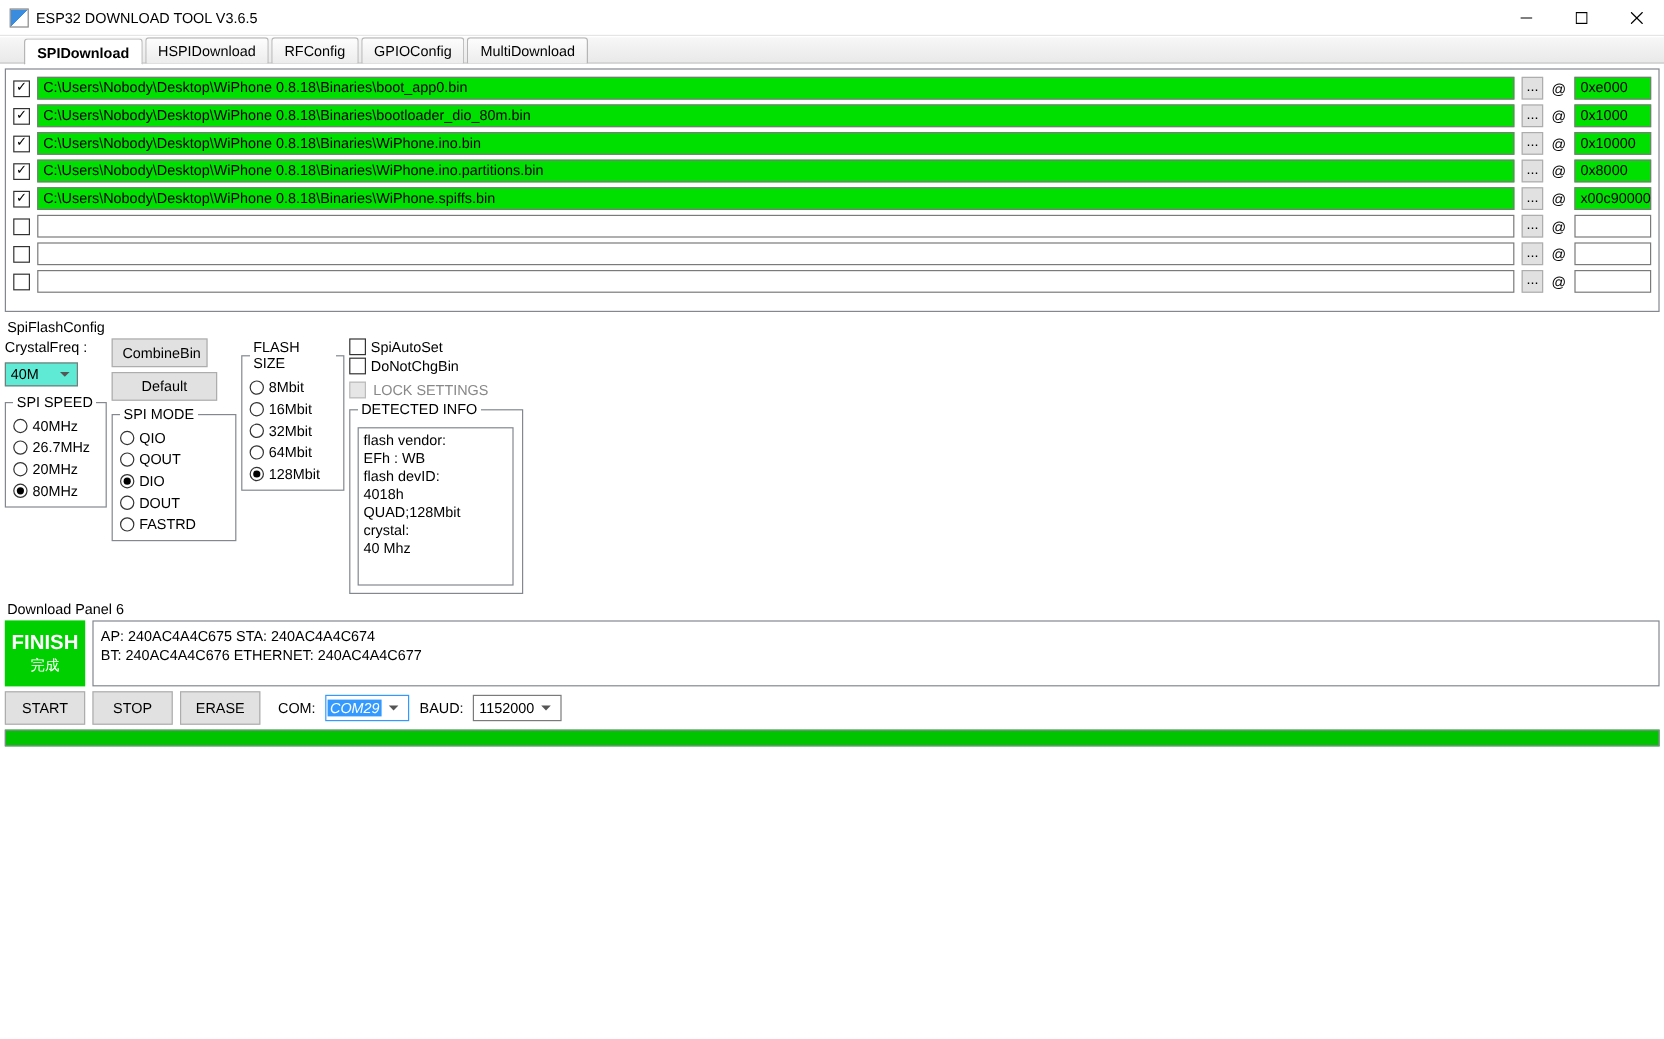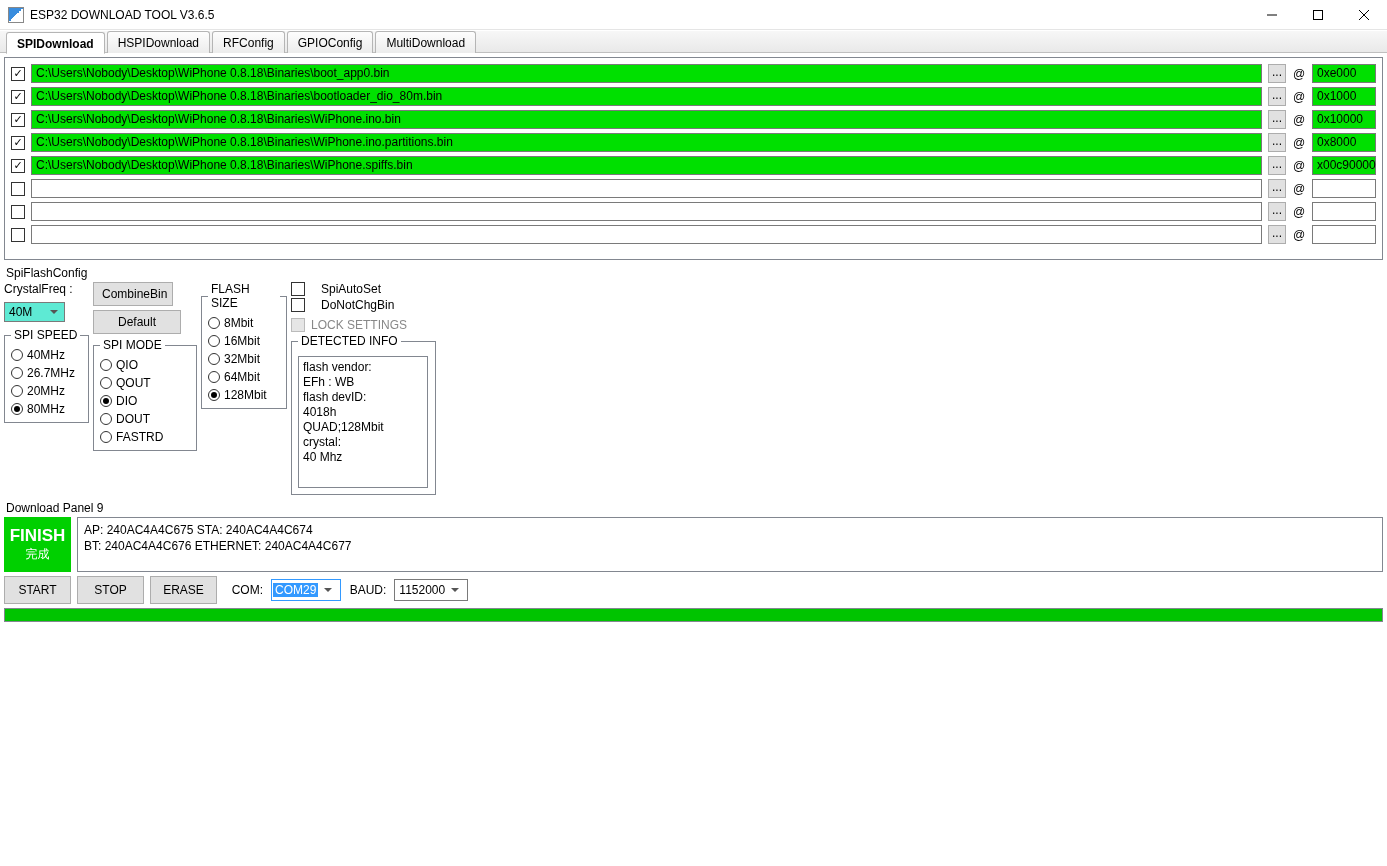--- a/index.html
+++ b/index.html
@@ -2,21 +2,21 @@
 <html><head>
 <meta charset="utf-8">
 <style>
 * { box-sizing: border-box; margin: 0; padding: 0; font-family: "Segoe UI", Tahoma, sans-serif; font-size: 12px; }
 body { background: #fff; width: 1387px; height: 866px; overflow: hidden; }
 .titlebar { height: 30px; display: flex; align-items: center; padding: 0 0 0 8px; border-bottom: 1px solid #e5e5e5; }
 .titlebar-icon { width: 16px; height: 16px; border: 1px solid #888; background: linear-gradient(135deg,#3a8dde 50%,#fff 50%); margin-right: 6px; }
 .titlebar-title { flex: 1; }
 .winbtn { width: 46px; height: 30px; display: flex; align-items: center; justify-content: center; }
 .winbtn svg { stroke: #000; }
-.tabs { height: 23px; background: linear-gradient(#f7f7f7,#e9e9e9); border-top: 1px solid #fff; border-bottom: 1px solid #bfbfbf; display: flex; padding-left: 6px; }
+.tabs { height: 23px; background: linear-gradient(#f7f7f7,#e9e9e9); border-top: 1px solid #fff; border-bottom: 1px solid #bfbfbf; display: flex; padding-left: 20px; }
 .tab { padding: 3px 10px 0; border: 1px solid #b5b5b5; border-bottom: none; border-top-left-radius:3px; border-top-right-radius:3px; margin-right: 2px; background: linear-gradient(#fdfdfd,#ececec); height: 22px; line-height: 16px; cursor: default; }
 .tab.active { background: #fff; font-weight: 600; position: relative; top: 1px; border-bottom: 1px solid #fff; }
 .filesbox-outer { border: 1px solid #828790; margin: 4px; position: relative; }
 .filesbox { height: 201px; overflow-y: scroll; padding: 6px 6px 4px 6px; }
 .filesbox::-webkit-scrollbar { width: 17px; }
 .filesbox::-webkit-scrollbar-track { background: #f0f0f0; }
 .filesbox::-webkit-scrollbar-thumb { background: #cdcdcd; border: 1px solid #a6a6a6; }
 .filerow { display: flex; align-items: center; gap: 6px; margin-bottom: 4px; }
 .chk { width: 14px; height: 14px; border: 1px solid #333; display: flex; align-items: center; justify-content: center; flex: none; background:#fff; }
 .chk.checked::after { content: "✓"; font-size: 11px; line-height: 11px; }
@@ -29,21 +29,21 @@
 .cfgpanel { display: flex; padding: 0 4px 4px 4px; gap: 4px; align-items: flex-start; }
 fieldset { border: 1px solid #828790; padding: 6px 6px 6px 6px; }
 legend { padding: 0 3px; font-size: 12px; }
 .col { display: flex; flex-direction: column; gap: 4px; }
 .btn { border: 1px solid #adadad; background: #e1e1e1; padding: 4px 8px; text-align: center; }
 .select { border: 1px solid #7a7a7a; padding: 2px 18px 2px 4px; position: relative; background:#5eead4; width:61px;}
 .select::after { content: ""; position: absolute; right: 6px; top: 50%; margin-top: -2px; border: 4px solid transparent; border-top-color: #555; }
 .radio { display: flex; align-items: center; gap: 4px; }
 .radio-dot { width: 12px; height: 12px; border: 1px solid #333; border-radius: 50%; display: flex; align-items: center; justify-content: center; }
 .radio.sel .radio-dot::after { content: ""; width: 6px; height: 6px; background: #000; border-radius: 50%; }
-.checkrow { display: flex; align-items: center; gap: 16px; }
+.checkrow { display: flex; align-items: center; gap: 4px; }
 .lockrow { display: flex; align-items: center; gap: 6px; color: #888; margin-top:4px;}
 .lock-chk { width: 14px; height: 14px; background: #e6e6e6; border: 1px solid #bbb; }
 fieldset.detect { width: 145px; }
 .detectbox { width: 130px; height: 132px; border: 1px solid #828790; padding: 3px 4px; font-size: 12px; line-height: 15px; overflow-y: scroll; white-space: pre-line; margin-top:2px;}
 .detectbox::-webkit-scrollbar { width: 8px; }
 .detectbox::-webkit-scrollbar-track { background: #f0f0f0; }
 .detectbox::-webkit-scrollbar-thumb { background: #f0f0f0; }
 .dlpanel-label { padding: 2px 4px 2px 6px; }
 .dlpanel { display: flex; margin: 0 4px; gap: 6px; }
 .finish { width: 67px; height: 55px; background: #00d000; color: #fff; display: flex; flex-direction: column; align-items: center; justify-content: center; }
@@ -54,21 +54,21 @@
 .macbox::-webkit-scrollbar-track { background: #f0f0f0; }
 .macbox::-webkit-scrollbar-thumb { background: #f0f0f0; }
 .control-row { display: flex; align-items: center; margin: 4px; gap: 6px; }
 .actbtn { width: 67px; height: 28px; border: 1px solid #adadad; background: #e1e1e1; display: flex; align-items: center; justify-content: center; }
 .formrows { flex: 1; display: flex; flex-direction: row; gap: 5px; }
 .formrow { display: flex; align-items: center; gap: 8px; }
 .formrow label { width: 40px; text-align: right; }
 .combo { flex: 1; height: 22px; border: 1px solid #7a7a7a; position: relative; background:#fff; display:flex; align-items:center; padding:0 22px 0 4px;}
 .combo.focus { border: 1px solid #3399ff; padding:1px 22px 1px 1px;}
 .combo .val { display:inline-block; }
-.combo.focus .val { background:#3399ff; color:#fff; padding:0 2px;}
+.combo.focus .val { background:#3399ff; color:#fff; padding:0 2px;font-style:italic;}
 .combo::after { content: ""; position: absolute; right: 8px; top: 50%; margin-top: -2px; border: 4px solid transparent; border-top-color: #555; }
 .progress { height: 14px; background: #00c400; margin: 2px 4px 0 4px; border: 1px solid #828790; }
 .crystal-lbl{font-size:12px;}
 </style>
 </head>
 <body>
 
 <div class="titlebar">
   <div class="titlebar-icon"></div>
   <div class="titlebar-title">ESP32 DOWNLOAD TOOL V3.6.5</div>
@@ -263,21 +263,21 @@
 EFh : WB
 flash devID:
 4018h
 QUAD;128Mbit
 crystal:
 40 Mhz</div>
     </fieldset>
   </div>
 </div>
 
-<div class="dlpanel-label">Download Panel 9</div>
+<div class="dlpanel-label">Download Panel 6</div>
 <div class="dlpanel">
   <div class="finish">
     <div class="en">FINISH</div>
     <div class="cn">完成</div>
   </div>
   <div class="macbox">
     <div>AP:  240AC4A4C675  STA:  240AC4A4C674</div>
     <div>BT:  240AC4A4C676  ETHERNET:  240AC4A4C677</div>
   </div>
 </div>

